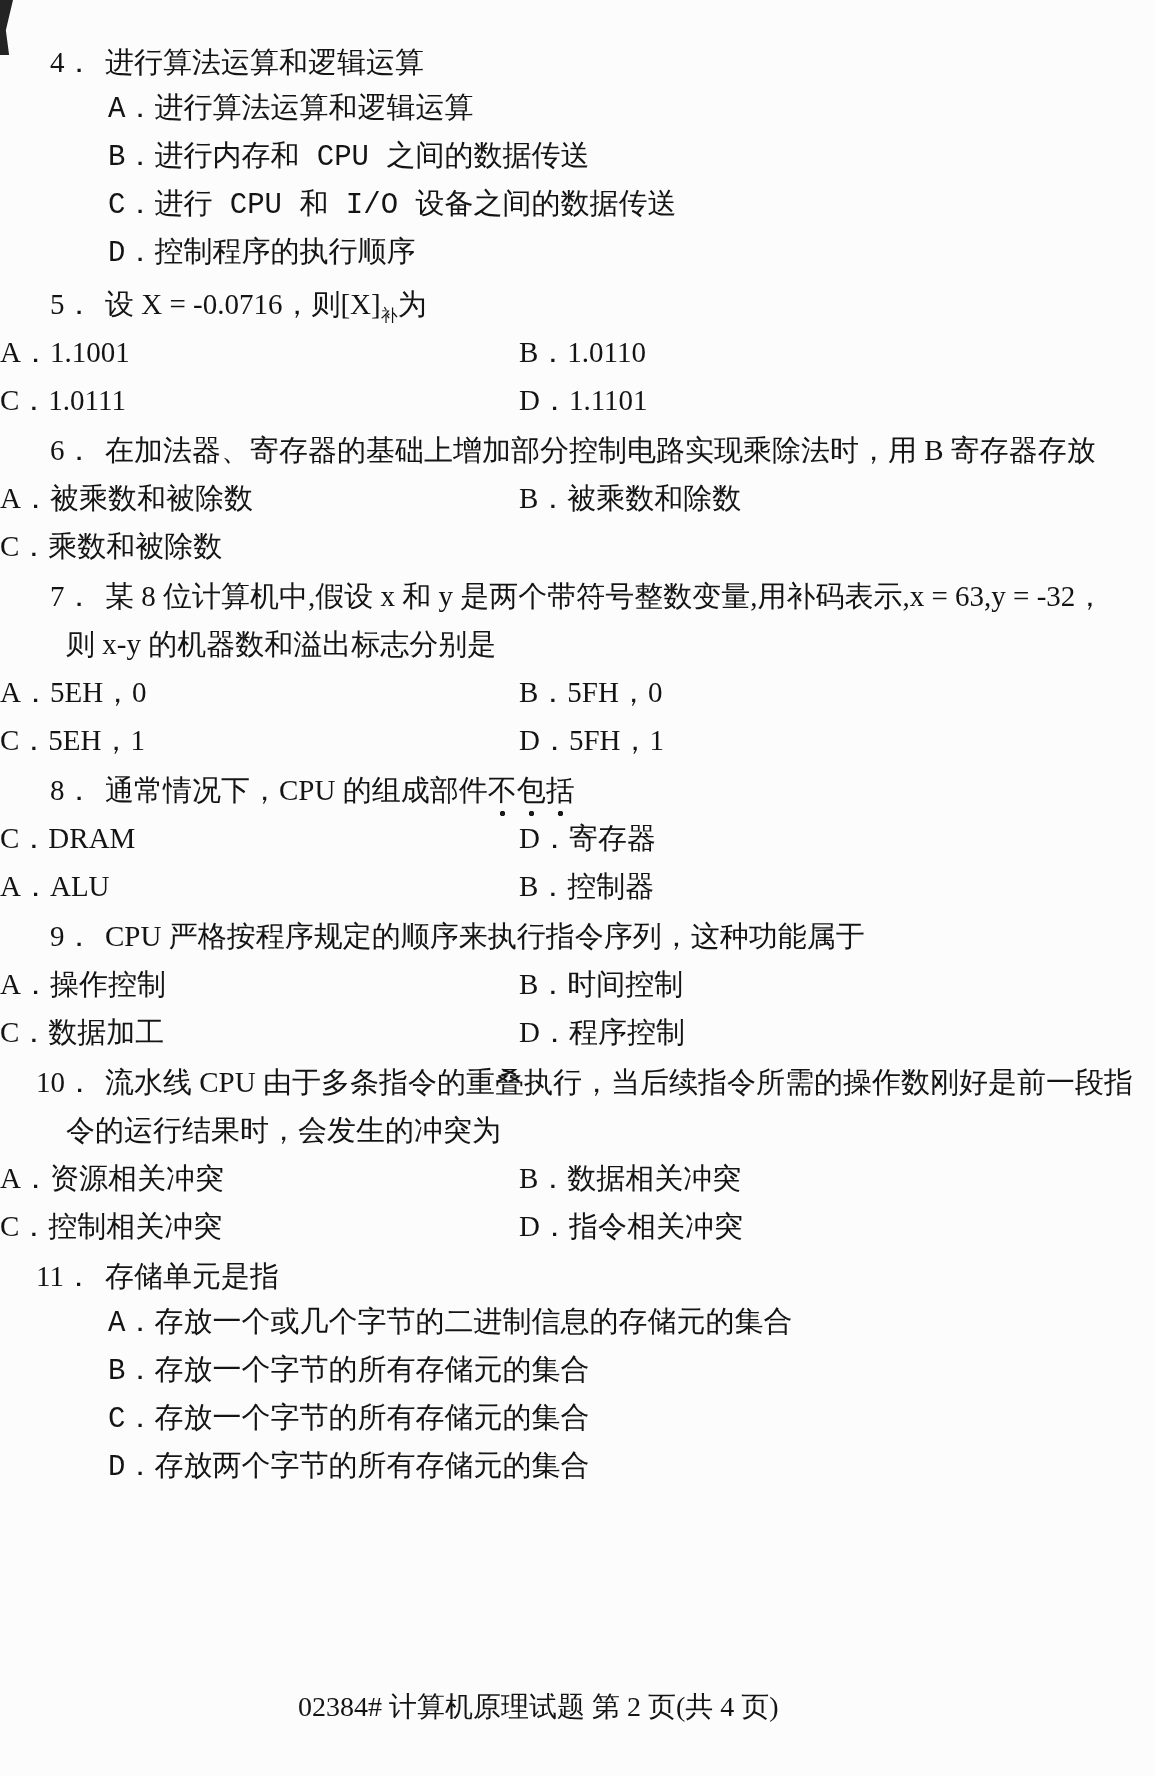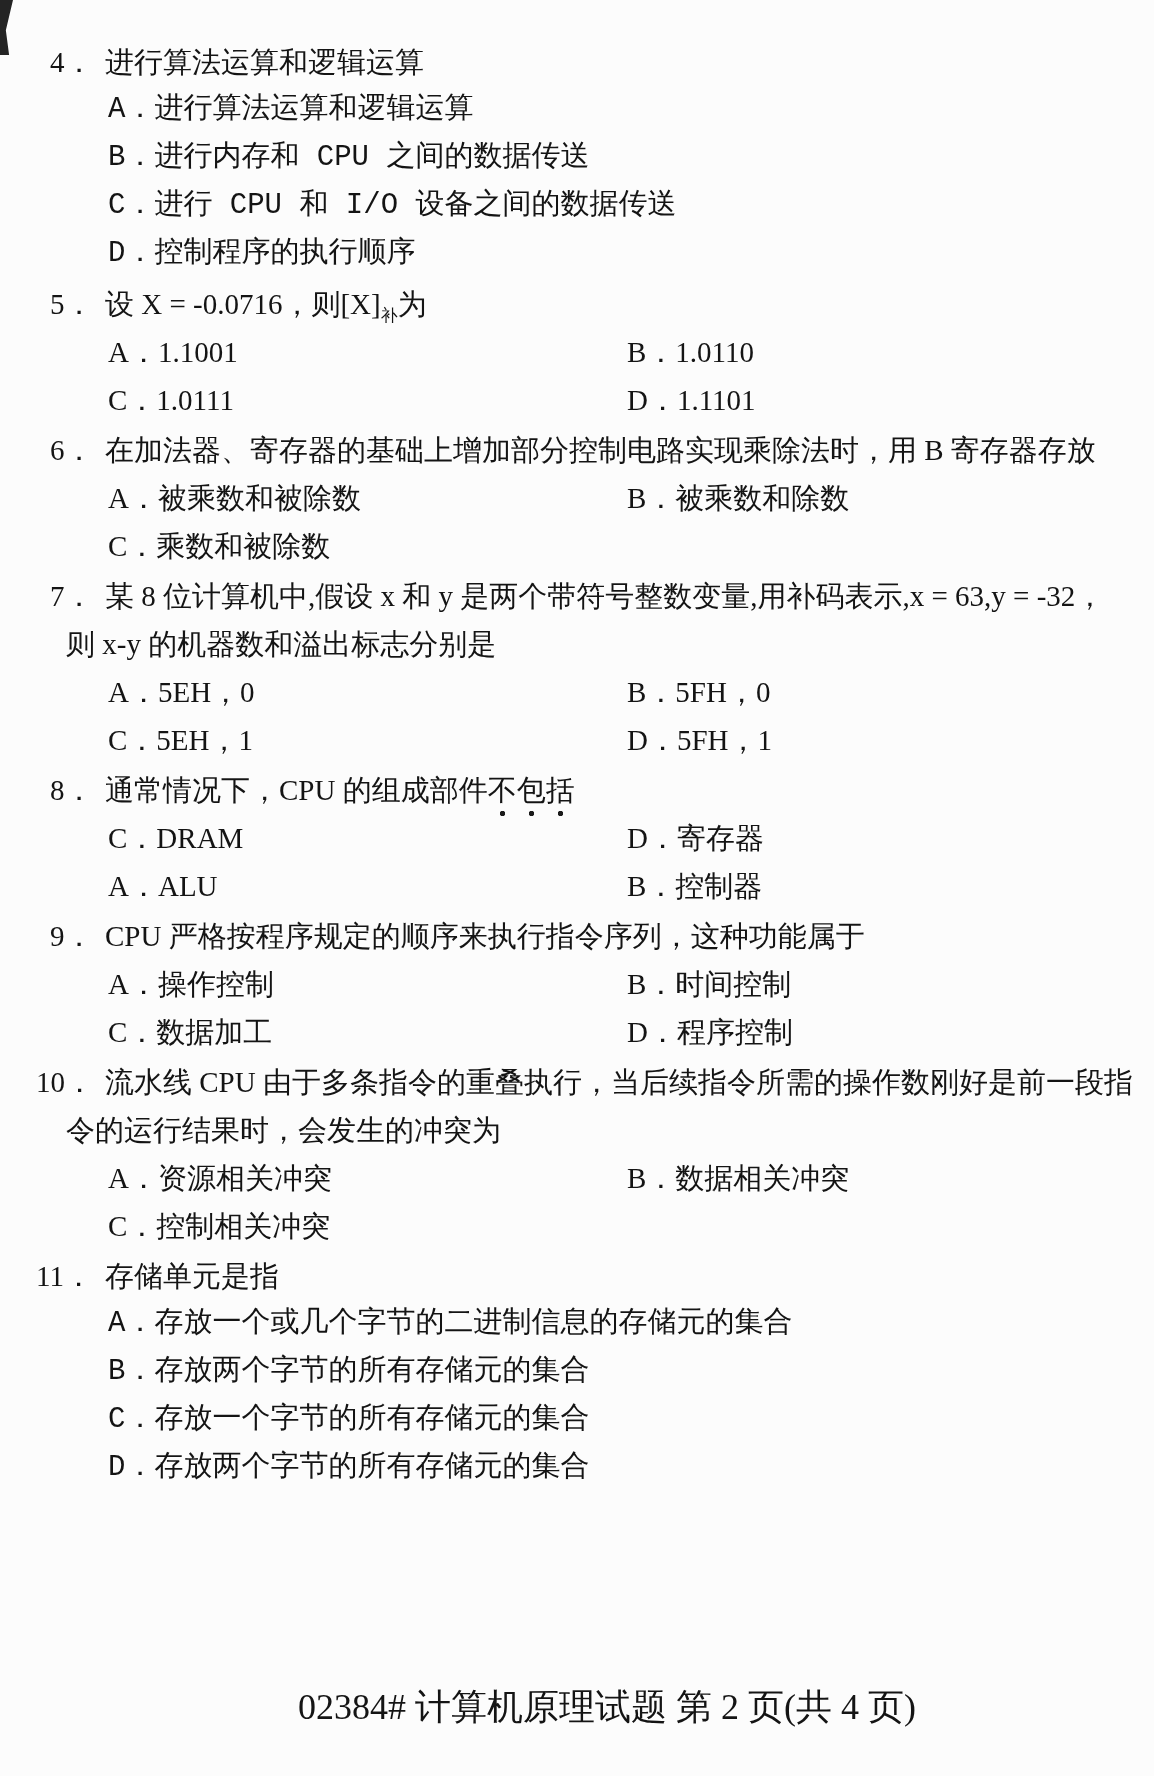--- a/index.html
+++ b/index.html
@@ -42,40 +42,40 @@
     flex: 0 0 105px;
     width: 105px;
     padding-left: 50px;
     box-sizing: border-box;
     white-space: nowrap;
   }
   .qnum.wide { padding-left: 36px; }
   .qtext { flex: 1 1 auto; white-space: nowrap; }
   .cont { padding-left: 66px; }
   .opt-line { padding-left: 108px; white-space: nowrap; font-family: Liberation Mono, monospace; }
-  .opt-row { display: flex; padding-left: 108px; }
+  .opt-row { display: flex; }
   .opt-row .opt { white-space: nowrap; }
   .opt-row .a { flex: 0 0 519px; width: 519px; }
   .sub {
     font-size: 17px;
     vertical-align: -7px;
     line-height: 0;
   }
   .emph {
     background-image: radial-gradient(circle, #1a1a1a 2.5px, rgba(0,0,0,0) 3px);
     background-size: 29px 9px;
     background-repeat: repeat-x;
     background-position: 0 100%;
     padding-bottom: 12px;
   }
   .footer {
     position: absolute;
     left: 298px;
     top: 1690px;
-    font-size: 36px;
+    font-size: 28px;
     line-height: 34px;
     white-space: nowrap;
   }
 </style>
 </head>
 <body>
 
 <div class="page">
   <div class="corner"></div>
 
@@ -172,30 +172,31 @@
         <span class="qnum wide">10．</span>
           <span class="qtext">流水线 CPU 由于多条指令的重叠执行，当后续指令所需的操作数刚好是前一段指</span>
       </div>
       <div class="cont">令的运行结果时，会发生的冲突为</div>
       <div class="opt-row">
         <span class="opt a">A．资源相关冲突</span>
           <span class="opt">B．数据相关冲突</span>
       </div>
       <div class="opt-row">
         <span class="opt a">C．控制相关冲突</span>
+          <span class="opt">D．指令相关冲突</span>
       </div>
     </div>
 
     <div class="q">
       <div class="line">
         <span class="qnum wide">11．</span>
           <span class="qtext">存储单元是指</span>
       </div>
       <div class="opt-line">A．存放一个或几个字节的二进制信息的存储元的集合</div>
-      <div class="opt-line">B．存放两个字节的所有存储元的集合</div>
+      <div class="opt-line">B．存放一个字节的所有存储元的集合</div>
       <div class="opt-line">C．存放一个字节的所有存储元的集合</div>
       <div class="opt-line">D．存放两个字节的所有存储元的集合</div>
     </div>
 
   </div>
 
   <div class="footer">02384# 计算机原理试题 第 2 页(共 4 页)</div>
 </div>
 
 </body></html>

